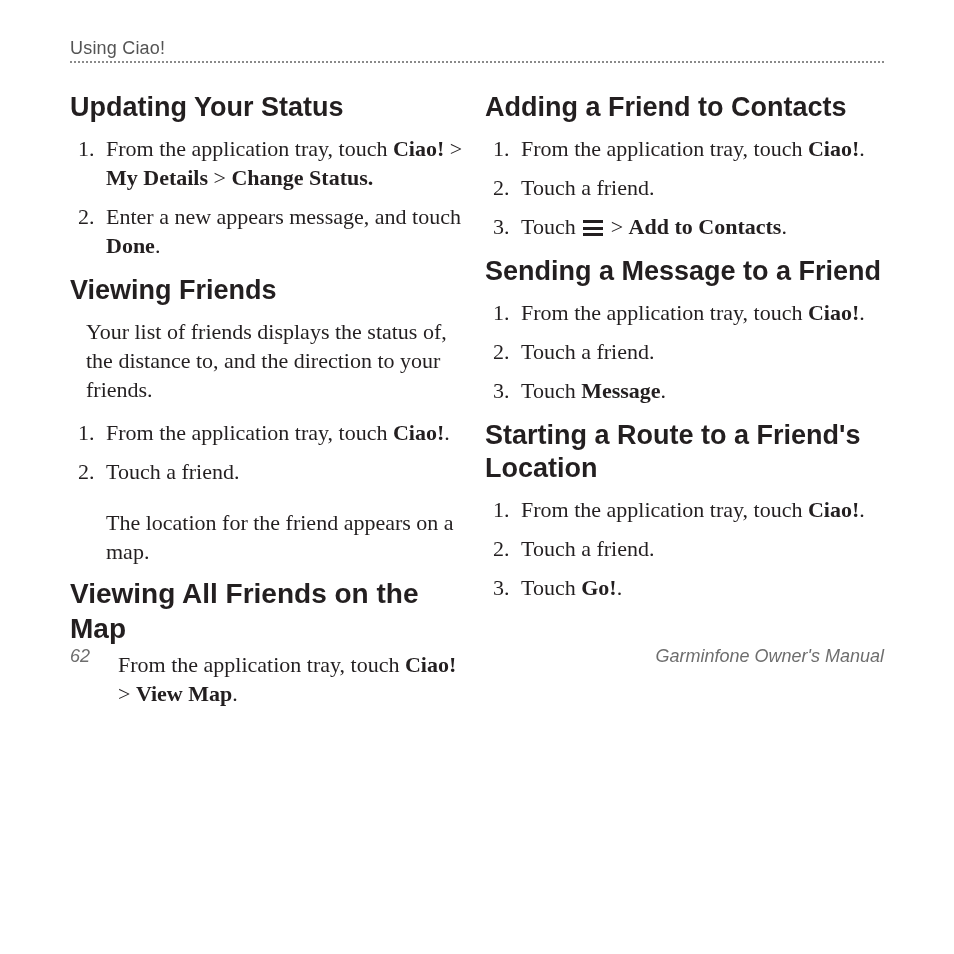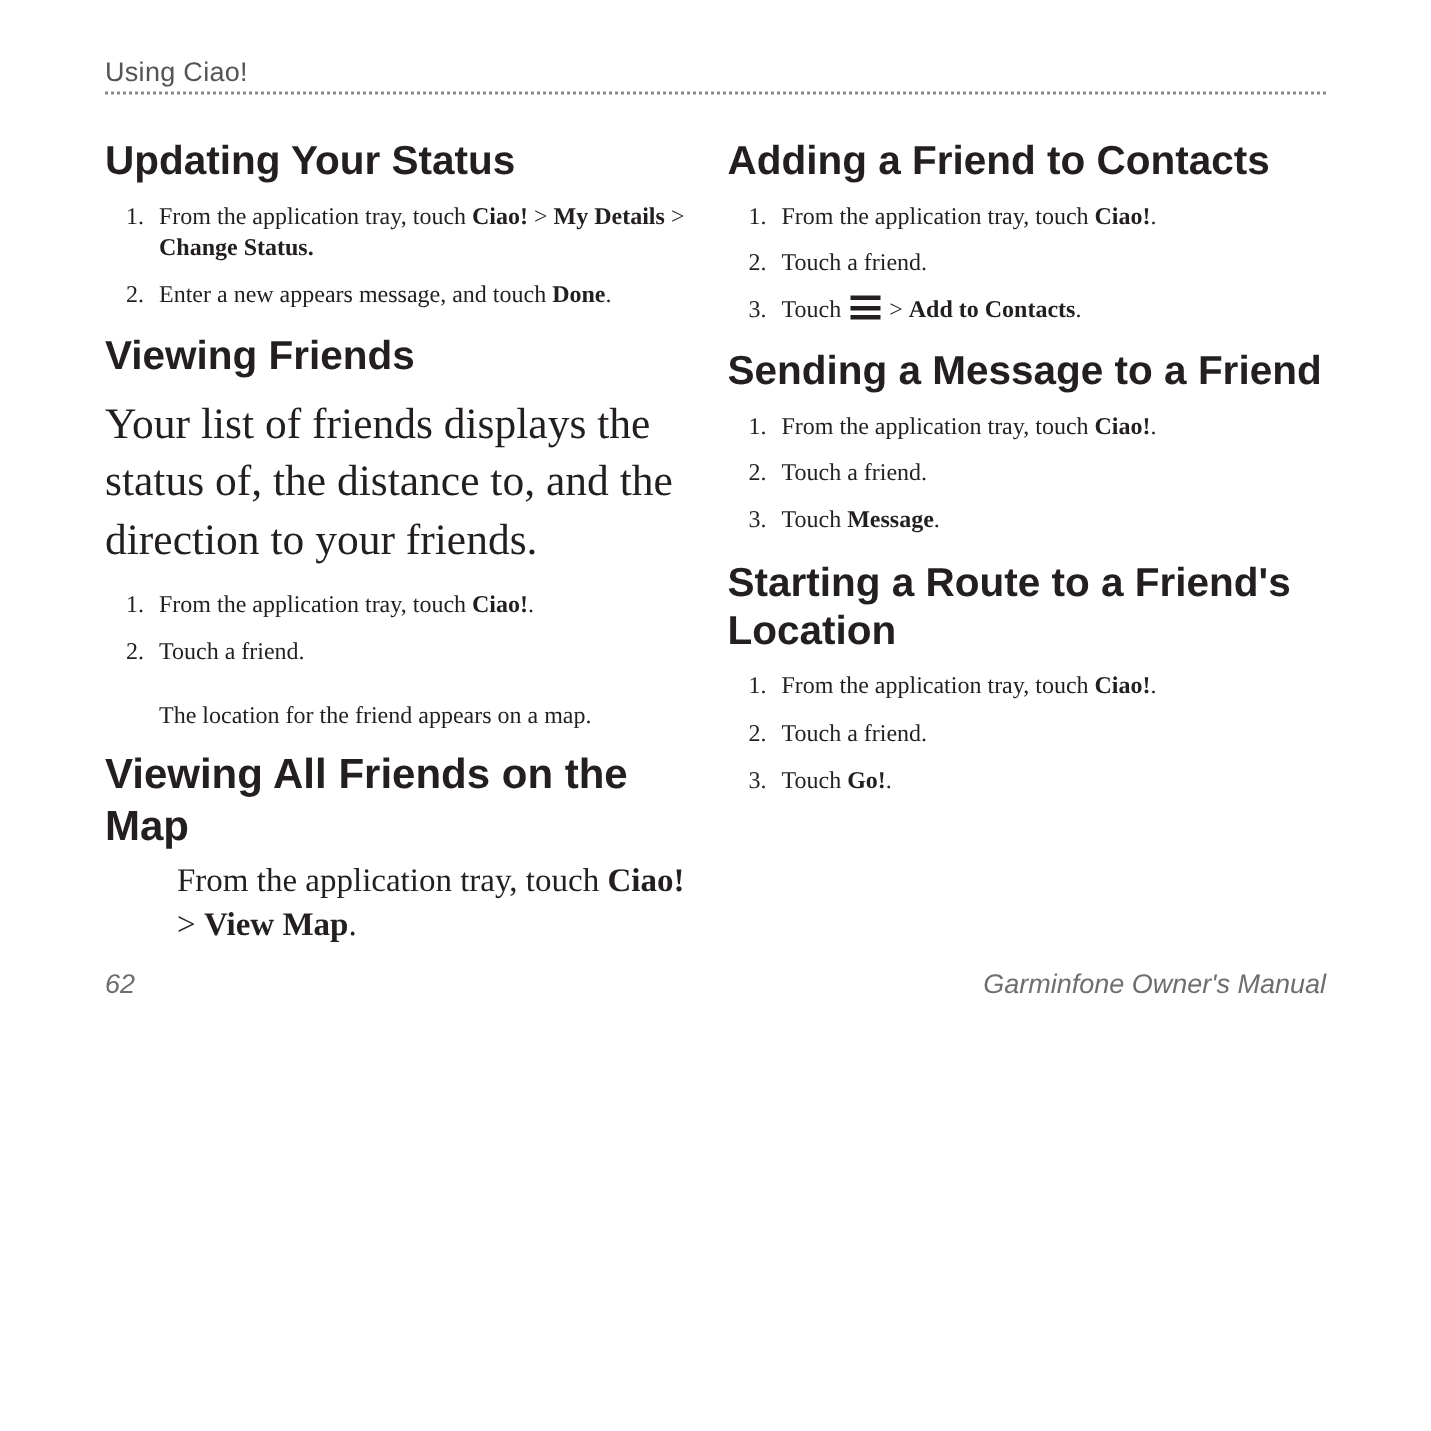--- a/index.html
+++ b/index.html
@@ -48,29 +48,29 @@
     letter-spacing: 0px;
   }
   h3 {
     font-family: Liberation Sans, sans-serif;
     font-weight: 700;
     font-size: 28px;
     line-height: 1.25;
     margin: 10px 0 4px 0;
   }
   p.intro {
-    font-size: 29px;
+    font-size: 22px;
     line-height: 1.32;
-    margin: 4px 0 14px 0;
+    margin: 4px 0 14px 16px;
   }
   ol.steps {
     list-style: decimal;
     padding-left: 30px;
     margin: 6px 0 10px 0;
-    font-size: 16px;
+    font-size: 22px;
     line-height: 1.32;
   }
   ol.steps > li {
     padding-left: 6px;
     margin-bottom: 10px;
   }
   ol.steps > li .note {
     display: block;
     margin-top: 22px;
   }

